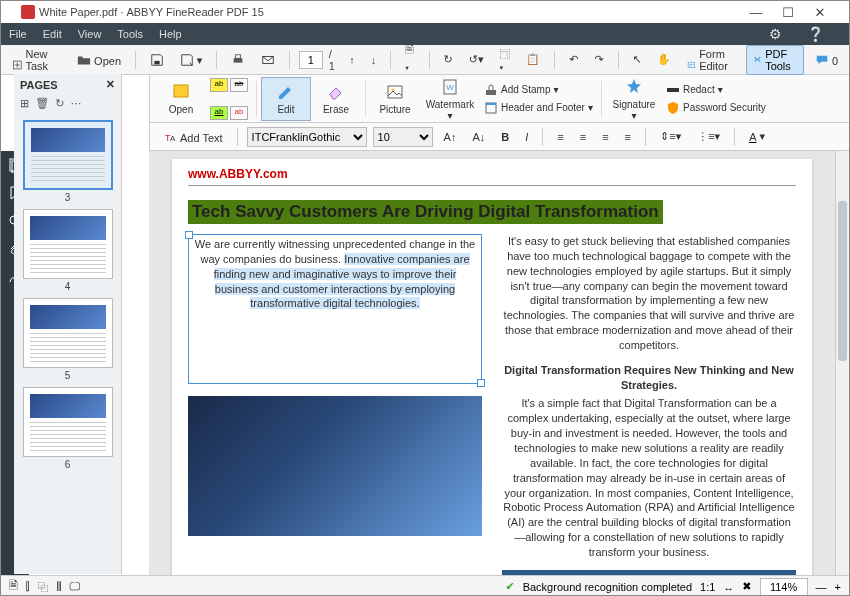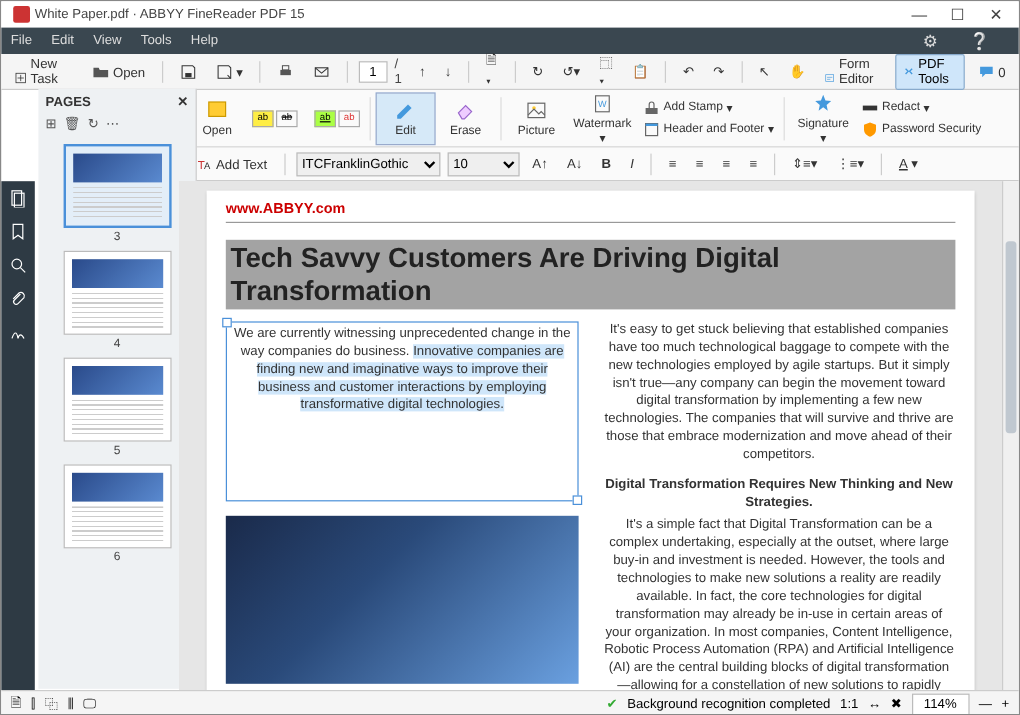--- a/index.html
+++ b/index.html
@@ -1,17 +1,17 @@
 <!DOCTYPE html>
 <html><head>
 <meta charset="utf-8">
 <style>
 * { box-sizing: border-box; margin: 0; padding: 0; font-family: "Segoe UI", Tahoma, sans-serif; }
 body { width: 850px; height: 596px; overflow: hidden; background: #fff; border: 1px solid #888; }
-.titlebar { height: 22px; background: #fff; display: flex; align-items: center; padding: 0 10px; font-size: 11px; color: #444; }
+.titlebar { height: 22px; background: #fff; display: flex; align-items: center; padding: 0 20px; font-size: 11px; color: #444; }
 .titlebar .icon { width: 14px; height: 14px; background: #c33; margin-right: 4px; border-radius: 2px; }
 .titlebar .wcontrols { margin-left: auto; display: flex; gap: 14px; }
 .titlebar .wcontrols span { width: 18px; text-align: center; cursor: pointer; font-size: 13px; }
 .menubar { height: 22px; background: #3a4750; display: flex; align-items: center; padding: 0 8px; color: #ddd; font-size: 11px; }
 .menubar span { margin-right: 16px; cursor: pointer; }
 .menubar .right { margin-left: auto; display: flex; gap: 10px; font-size: 14px; }
 .toolbar1 { height: 30px; background: #f5f5f5; border-bottom: 1px solid #ccc; display: flex; align-items: center; padding: 0 6px; font-size: 11px; gap: 6px; }
 .tb-btn { display: flex; align-items: flex-end; gap: 3px; padding: 3px 5px; cursor: pointer; color: #333; }
 .tb-sep { width: 1px; height: 18px; background: #ccc; margin: 0 3px; }
 .tb-svg { width: 14px; height: 14px; }
@@ -36,21 +36,21 @@
 .pagespanel .ptools { display: flex; gap: 6px; padding: 2px 6px; font-size: 11px; color: #555; }
 .thumbs { flex: 1; overflow-y: auto; padding: 4px; }
 .thumb { width: 90px; margin: 4px auto 2px; border: 1px solid #bbb; background: #fff; height: 70px; position: relative; }
 .thumb.sel { border: 2px solid #4a90d9; background: #e3eef8; }
 .thumb .timg { position: absolute; top: 6px; left: 6px; right: 6px; height: 24px; background: linear-gradient(135deg,#2a4a8a,#5a8ad0); }
 .thumb .tlines { position: absolute; top: 34px; left: 6px; right: 6px; bottom: 4px; background: repeating-linear-gradient(#ccc 0, #ccc 1px, transparent 1px, transparent 4px); }
 .tnum { text-align: center; font-size: 10px; color: #444; margin-bottom: 6px; }
 .doc { flex: 1; background: #e6e6e6; overflow: auto; position: relative; }
 .page { width: 640px; background: #fff; margin: 8px auto; padding: 0 16px 16px 16px; box-shadow: 0 1px 3px rgba(0,0,0,.2); min-height: 420px; }
 .url { color: #c00; font-weight: bold; font-size: 12px; padding: 8px 0 4px; border-bottom: 1px solid #999; margin-bottom: 14px; }
-.h1 { font-size: 23px; font-weight: bold; color: #222; background: #a3a3a3; padding: 2px 4px; display: inline-block; margin-bottom: 10px; }
+.h1 { font-size: 17px; font-weight: bold; color: #222; background: #4d7c0f; padding: 2px 4px; display: inline-block; margin-bottom: 10px; }
 .cols { display: flex; gap: 20px; font-size: 11px; color: #333; line-height: 1.35; text-align: center; }
 .col { flex: 1; }
 .editbox { border: 1px solid #4a90d9; padding: 2px; position: relative; min-height: 150px; }
 .editbox::before, .editbox::after { content: ''; position: absolute; width: 6px; height: 6px; border: 1px solid #4a90d9; background: #fff; }
 .editbox::before { top: -4px; left: -4px; }
 .editbox::after { bottom: -4px; right: -4px; }
 .hl { background: #cfe6fa; }
 .sub { font-weight: bold; margin: 10px 0 4px; font-size: 11px; }
 .docimg { margin-top: 12px; height: 140px; background: linear-gradient(135deg,#1a2a4a 0%, #2a4a7a 40%, #6aa0e0 100%); position: relative; }
 .callout { position: absolute; bottom: 0; left: 0; right: 0; background: #2a5a8a; color: #fff; padding: 3px 6px; font-size: 10px; font-weight: bold; }
@@ -165,21 +165,21 @@
   </div>
 </div>
 
 <div class="ribbon" style="margin-left:148px;border-left:1px solid #ccc">
   <div class="rib-item">
     <svg class="rib-ico" viewBox="0 0 20 20">
         <rect x="3" y="3" width="14" height="12" fill="#fc3" stroke="#c90"></rect>
       </svg>
     <span>Open</span>
   </div>
-  <div style="display:flex;flex-direction:row;gap:14px;margin:0 4px">
+  <div style="display:flex;flex-direction:column;gap:14px;margin:0 4px">
     <div style="display:flex;gap:2px">
       <div style="width:18px;height:14px;background:#fe4;border:1px solid #aaa;font-size:8px;text-align:center">ab</div>
       <div style="width:18px;height:14px;border:1px solid #aaa;font-size:8px;text-align:center;text-decoration:line-through">ab</div>
     </div>
     <div style="display:flex;gap:2px">
       <div style="width:18px;height:14px;background:#af4;border:1px solid #aaa;font-size:8px;text-align:center;text-decoration:underline">ab</div>
       <div style="width:18px;height:14px;border:1px solid #aaa;font-size:8px;text-align:center;color:#d33">ab</div>
     </div>
   </div>
   <div class="rib-sep"></div>
@@ -295,21 +295,21 @@
         <path d="M10 10l4 4" stroke="#fff"></path>
       </svg>
     <svg class="sicon" viewBox="0 0 16 16">
         <path d="M10 4l-5 5a2 2 0 003 3l5-5a3 3 0 00-4-4l-5 5" fill="none" stroke="#fff"></path>
       </svg>
     <svg class="sicon" viewBox="0 0 16 16">
         <path d="M3 13c2-6 4-6 5 0 1-4 3-4 5 0" fill="none" stroke="#fff"></path>
       </svg>
   </div>
 
-  <div class="pagespanel" style="position:absolute;left:32px;top:74px;bottom:22px;width:132px">
+  <div class="pagespanel" style="position:absolute;left:14px;top:74px;bottom:22px;width:108px">
     <div class="phead">
       <span>PAGES</span>
       <span class="close">✕</span>
     </div>
     <div class="ptools">
       <span>⊞</span>
       <span>🗑</span>
       <span>↻</span>
       <span>⋯</span>
     </div>

